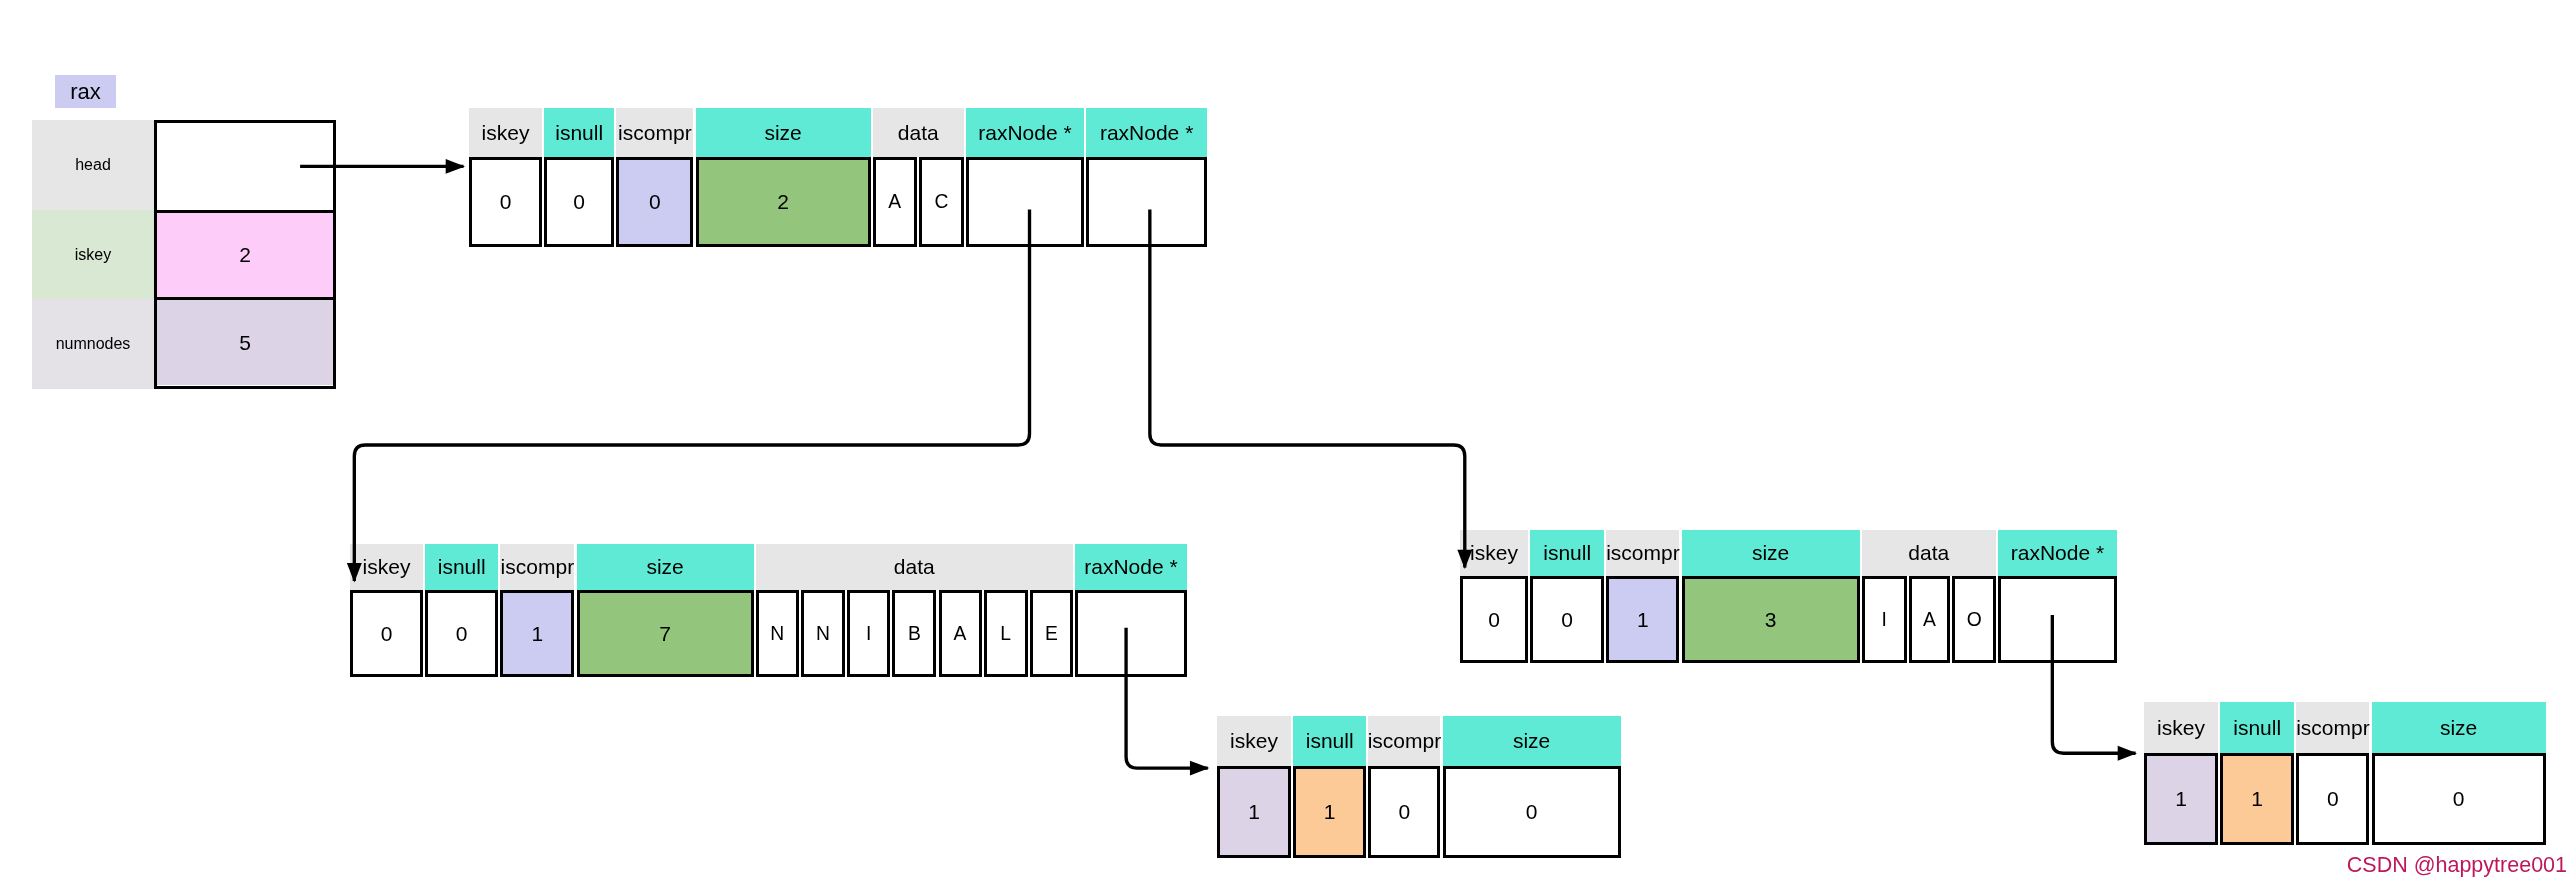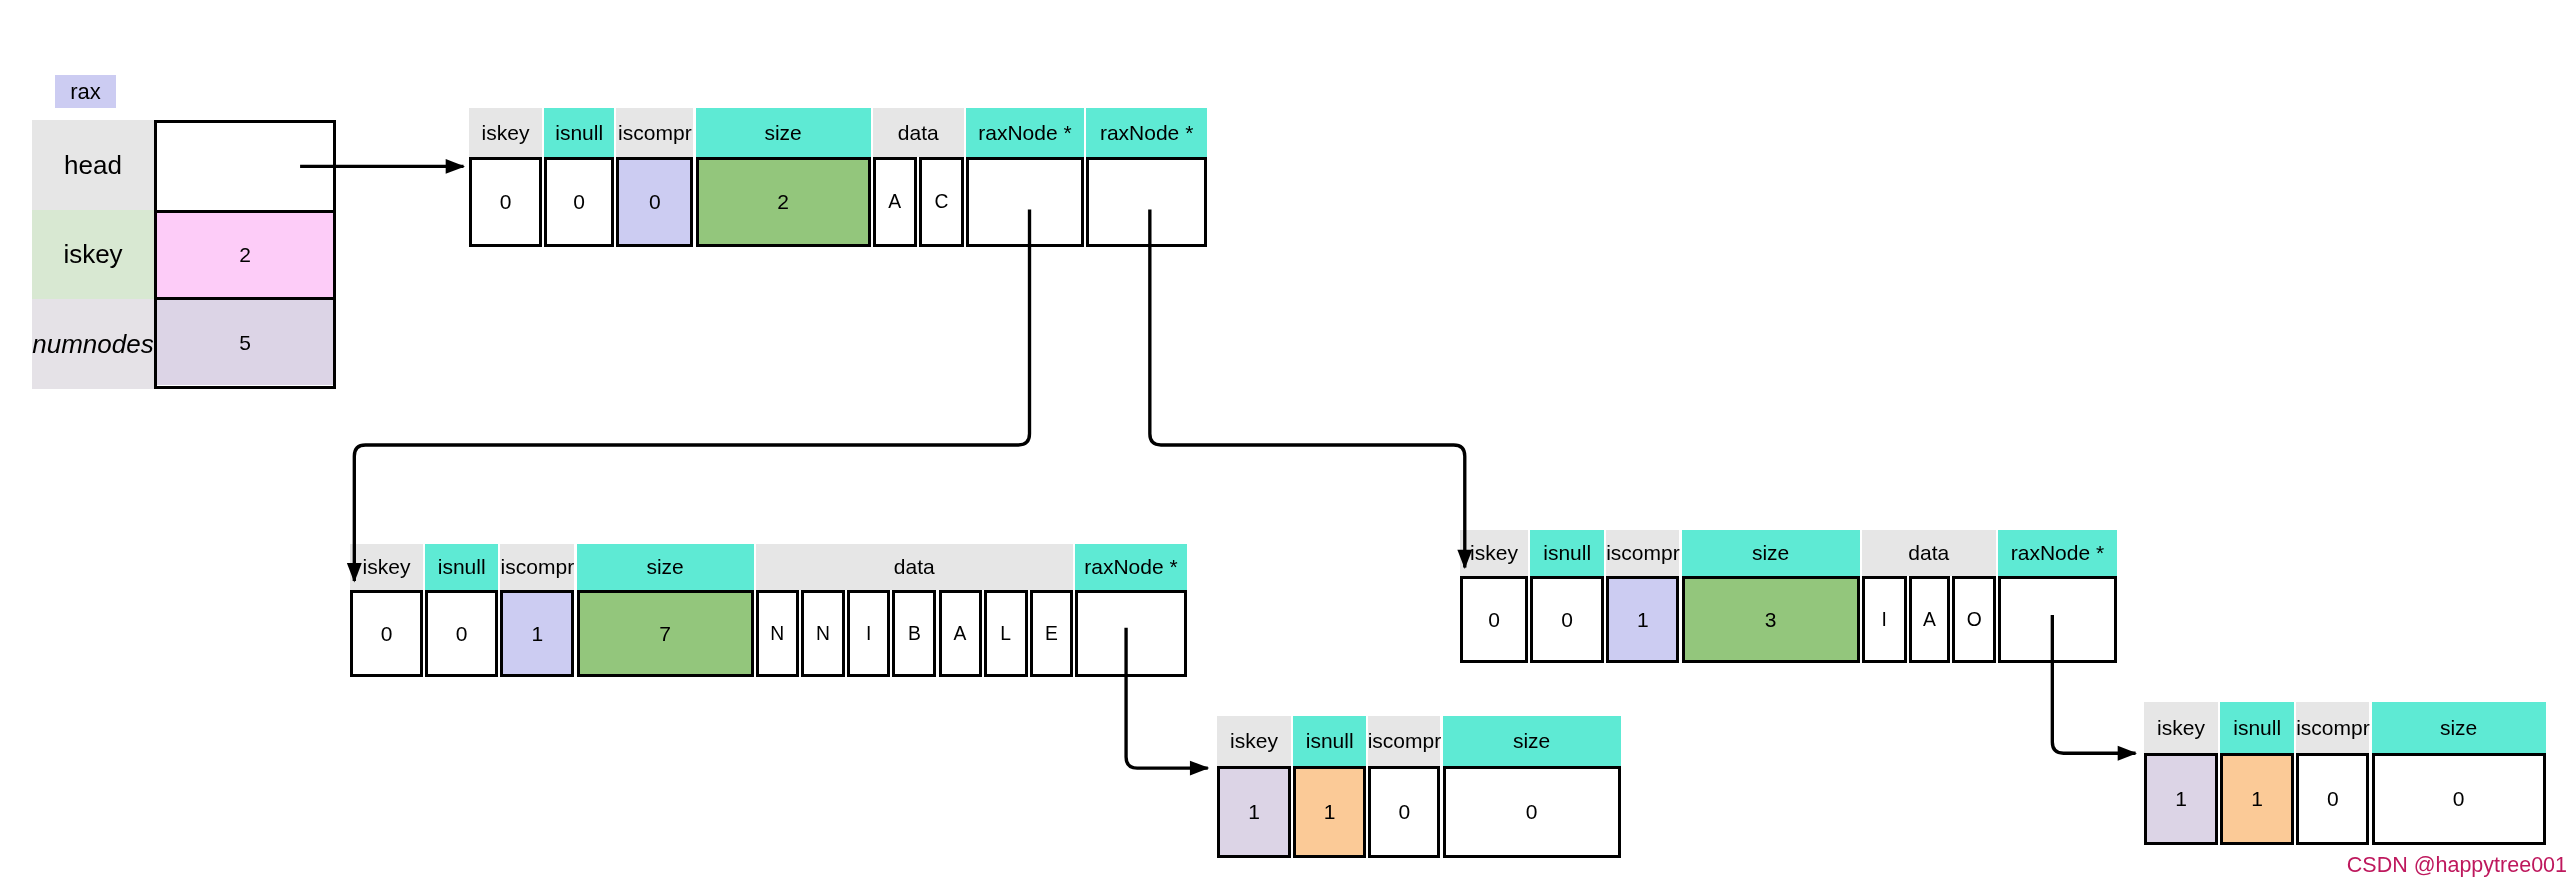--- a/index.html
+++ b/index.html
@@ -18,24 +18,24 @@
     position: absolute; left: 55px; top: 37px;
     width: 61px; height: 33px;
     background: #ccccf2;
     display: flex; align-items: center; justify-content: center;
     font-size: 22px;
     margin-top: 38px;
   }
 
   
   .struct-labels { position: absolute; left: 32px; top: 120px; width: 122px; }
-  .slabel { display: flex; align-items: center; justify-content: center; font-size: 26px; }
+  .slabel { display: flex; align-items: center; justify-content: center; font-size: 16px; }
   .slabel.r1 { height: 90px; background: #e6e6e6; }
   .slabel.r2 { height: 89px; background: #d8e8d2; }
-  .slabel.r3 { height: 90px; background: #e5e2e7; font-style: italic; }
+  .slabel.r3 { height: 90px; background: #e5e2e7; }
 
   .struct-values {
     position: absolute; left: 154px; top: 120px;
     width: 182px; height: 269px;
     border: 3.7px solid #000; box-sizing: border-box;
     background: #fff;
   }
   .svrow { display: flex; align-items: center; justify-content: center; font-size: 21px; box-sizing: border-box; }
   .svrow.r1 { height: 87px; background: #ffffff; }
   .svrow.r2 { height: 87px; background: #fdccf8; border-top: 3.7px solid #000; }

